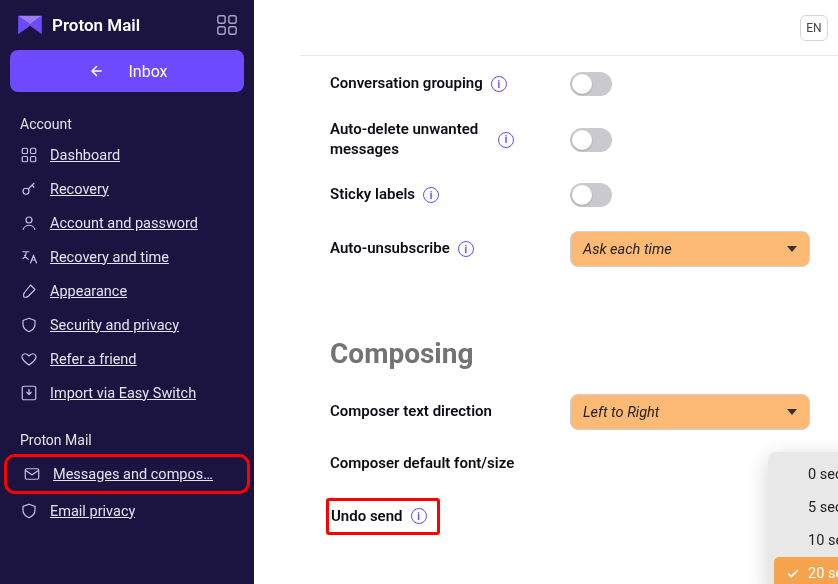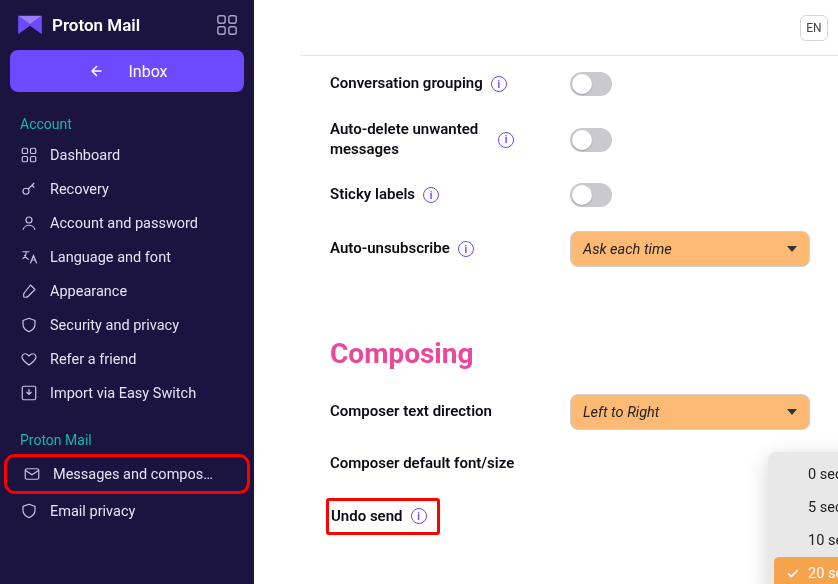--- a/index.html
+++ b/index.html
@@ -7,39 +7,39 @@
 .app { display:flex; width:838px; height:584px; }
 .sidebar { width:254px; height:584px; background:#1b1340; color:#fff; display:flex; flex-direction:column; flex-shrink:0; }
 .sb-top { display:flex; align-items:center; justify-content:space-between; padding:14px 16px 10px 16px; }
 .logo { display:flex; align-items:center; gap:8px; }
 .logo-mark { width:28px; height:22px; }
 .logo-text { font-size:17px; font-weight:600; color:#fff; }
 .apps-icon { width:22px; height:22px; color:#a7a1c5; }
 .inbox-btn { margin:4px 10px 14px 10px; height:42px; border-radius:8px; background:#6d4aff; display:flex; align-items:center; justify-content:center; gap:24px; cursor:pointer; }
 .inbox-btn svg { width:18px; height:18px; }
 .inbox-btn span { font-size:16px; color:#fff; font-weight:400; }
-.section-label { padding:10px 4px 6px 20px; color:#14b8a6; font-size:14px; }
-.nav-item { display:flex; align-items:center; gap:12px; padding:8px 20px; color:#e6e3f2; font-size:14.5px; cursor:pointer; }
+.section-label { padding:10px 4px 6px 20px; color:#e5e5e5; font-size:14px; }
+.nav-item { display:flex; align-items:center; gap:12px; padding:8px 20px; color:#e6e3f2; font-size:14.5px; cursor:pointer;text-decoration:underline; }
 .nav-item .nicon { width:18px; height:18px; flex-shrink:0; color:#c9c3e6; }
 .nav-item.active-box { border:3px solid #ff0000; border-radius:11px; margin:0 4px; padding:8px 16px; }
 .nav-label { white-space:nowrap; overflow:hidden; text-overflow:ellipsis; }
 
 .main { flex:1; display:flex; flex-direction:column; background:#fff; position:relative;padding-left:46px; }
 .topbar { height:56px; border-bottom:1px solid #e6e6e6; display:flex; align-items:center; justify-content:flex-end; padding:0 12px; }
 .lang-btn { width:28px; height:26px; border:1px solid #d6d6d6; border-radius:6px; display:flex; align-items:center; justify-content:center; font-size:12px; color:#444; cursor:pointer; background:#fff; }
 .content { flex:1; overflow:auto; padding:4px 30px 20px 30px; }
 .row { display:flex; align-items:center; padding:12px 0; }
 .row .lbl { width:240px; display:flex; align-items:center; gap:8px; color:#0c0c14; font-size:15px; font-weight:600; }
 .info-icon { width:16px; height:16px; border:1.2px solid #6d4aff; border-radius:50%; display:inline-flex; align-items:center; justify-content:center; font-size:10px; color:#6d4aff; font-weight:700; flex-shrink:0; }
 .lbl-text { line-height:1.3; }
 .toggle { width:42px; height:24px; border-radius:12px; background:#c9c9cf; position:relative; cursor:pointer; flex-shrink:0; }
 .toggle::after { content:""; position:absolute; width:20px; height:20px; background:#fff; border-radius:50%; top:2px; left:2px; box-shadow:0 1px 2px rgba(0,0,0,0.2); }
 .select { height:36px; border:1px solid #d0d0d6; border-radius:8px; background:#fdba74; display:flex; align-items:center; justify-content:space-between; padding:0 12px; font-size:14.5px; color:#222; width:240px; cursor:pointer;font-style:italic; }
 .select .caret { width:0; height:0; border-left:5px solid transparent; border-right:5px solid transparent; border-top:6px solid #333; }
-.section-h { font-size:28px; font-weight:700; color:#ec4899; margin:58px 0 12px 0; }
+.section-h { font-size:28px; font-weight:700; color:#737373; margin:58px 0 12px 0; }
 .undo-row .lbl { border:3px solid #ff0000; border-radius:3px; padding:6px 10px 6px 2px; width:auto; min-width:110px; margin-right:128px; margin-left:-4px; }
 .dropdown { position:absolute; width:240px; background:#e8e8e8; border-radius:8px; box-shadow:0 6px 22px rgba(0,0,0,0.18); padding:6px; left:514px; top:452px; }
 .dropdown-item { padding:8px 12px; font-size:14.5px; color:#222; border-radius:5px; cursor:pointer; display:flex; align-items:center; gap:8px; }
 .dropdown-item.selected { background:#f5a34d; color:#fff; }
 .check-icon { width:14px; height:14px; visibility:hidden; }
 .dropdown-item.selected .check-icon { visibility:visible; }
 .context-select-outline { position:absolute; left:514px; top:517px; width:240px; height:36px; border:2px solid #6d4aff; border-radius:8px; pointer-events:none; }
 .spacer-240 { width:240px; }
 </style>
 </head>
@@ -91,21 +91,21 @@
       <svg class="nicon" viewBox="0 0 24 24">
           <circle cx="12" cy="8" r="4" fill="none" stroke="currentColor" stroke-width="1.6"></circle>
           <path d="M4 21c1-4 5-6 8-6s7 2 8 6" fill="none" stroke="currentColor" stroke-width="1.6"></path>
         </svg>
       <span class="nav-label">Account and password</span>
     </div>
     <div class="nav-item">
       <svg class="nicon" viewBox="0 0 24 24">
           <path d="M4 5h8M8 5v2c0 3-2 6-4 7M6 10c1 2 3 4 5 5M14 20l4-10 4 10M15.5 16h5" fill="none" stroke="currentColor" stroke-width="1.6" stroke-linecap="round"></path>
         </svg>
-      <span class="nav-label">Language and font</span>
+      <span class="nav-label">Recovery and time</span>
     </div>
     <div class="nav-item">
       <svg class="nicon" viewBox="0 0 24 24">
           <path d="M14 4l6 6-9 9c-2 2-6 1-6 1s-1-4 1-6z" fill="none" stroke="currentColor" stroke-width="1.6" stroke-linejoin="round"></path>
         </svg>
       <span class="nav-label">Appearance</span>
     </div>
     <div class="nav-item">
       <svg class="nicon" viewBox="0 0 24 24">
           <path d="M12 3l8 3v5c0 5-3.5 8-8 10-4.5-2-8-5-8-10V6z" fill="none" stroke="currentColor" stroke-width="1.6" stroke-linejoin="round"></path>

